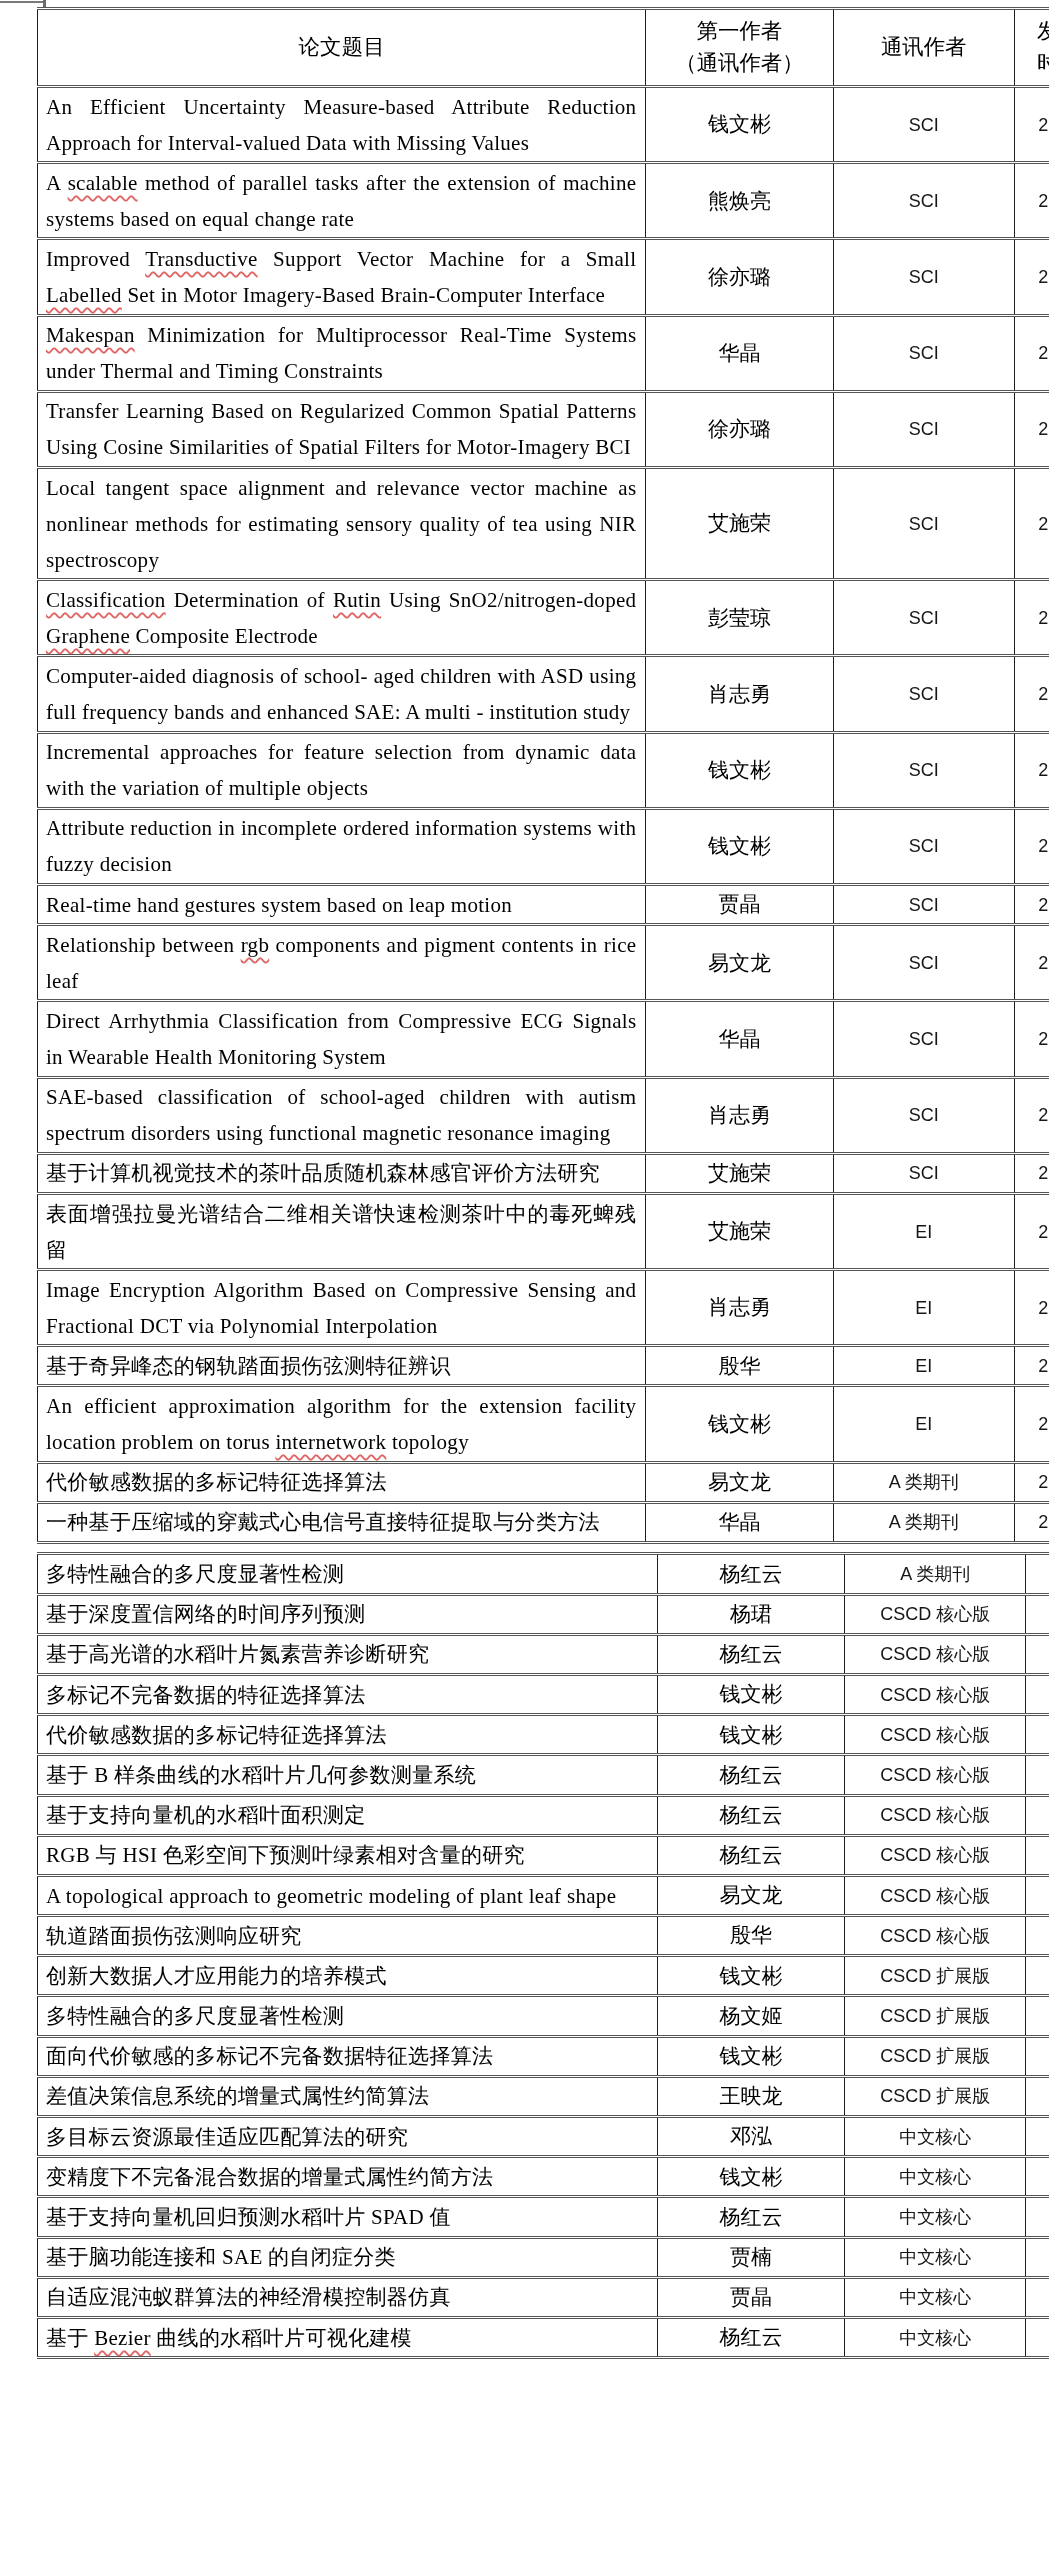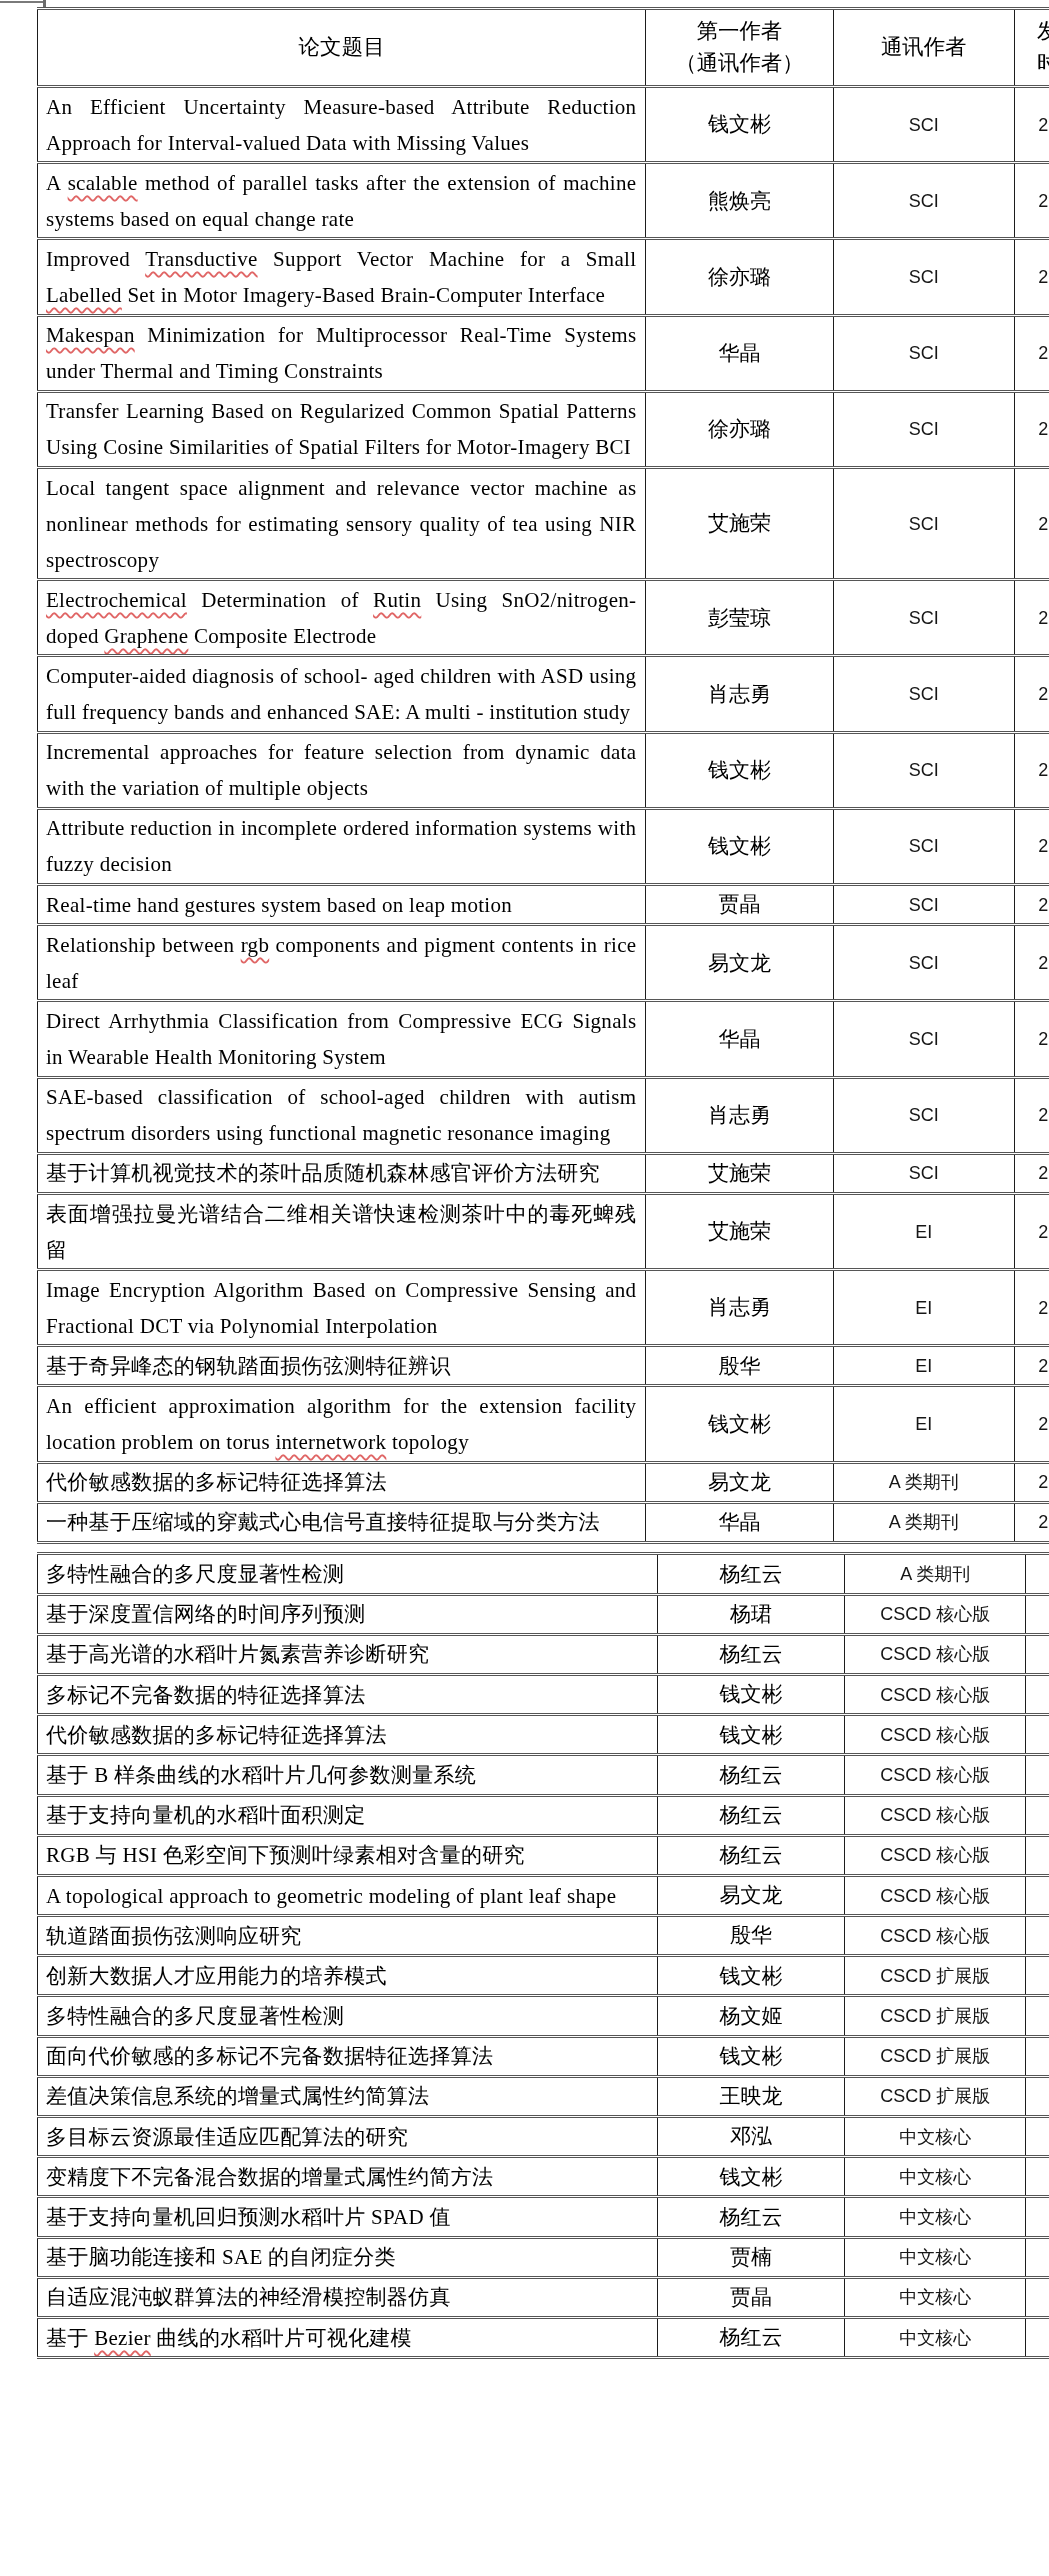--- a/index.html
+++ b/index.html
@@ -105,21 +105,21 @@
         <div class="cell index">SCI</div>
         <div class="cell year">2019</div>
       </div>
       <div class="row">
         <div class="cell title">Local tangent space alignment and relevance vector machine as nonlinear methods for estimating sensory quality of tea using NIR spectroscopy</div>
         <div class="cell author">艾施荣</div>
         <div class="cell index">SCI</div>
         <div class="cell year">2019</div>
       </div>
       <div class="row">
-        <div class="cell title"><span class="sq">Electrochemical</span> Determination of <span class="sq">Rutin</span> Using SnO2/nitrogen-doped <span class="sq">Graphene</span> Composite Electrode</div>
+        <div class="cell title"><span class="sq">Classification</span> Determination of <span class="sq">Rutin</span> Using SnO2/nitrogen-doped <span class="sq">Graphene</span> Composite Electrode</div>
         <div class="cell author">彭莹琼</div>
         <div class="cell index">SCI</div>
         <div class="cell year">2019</div>
       </div>
       <div class="row">
         <div class="cell title">Computer-aided diagnosis of school- aged children with ASD using full frequency bands and enhanced SAE: A multi - institution study</div>
         <div class="cell author">肖志勇</div>
         <div class="cell index">SCI</div>
         <div class="cell year">2019</div>
       </div>

